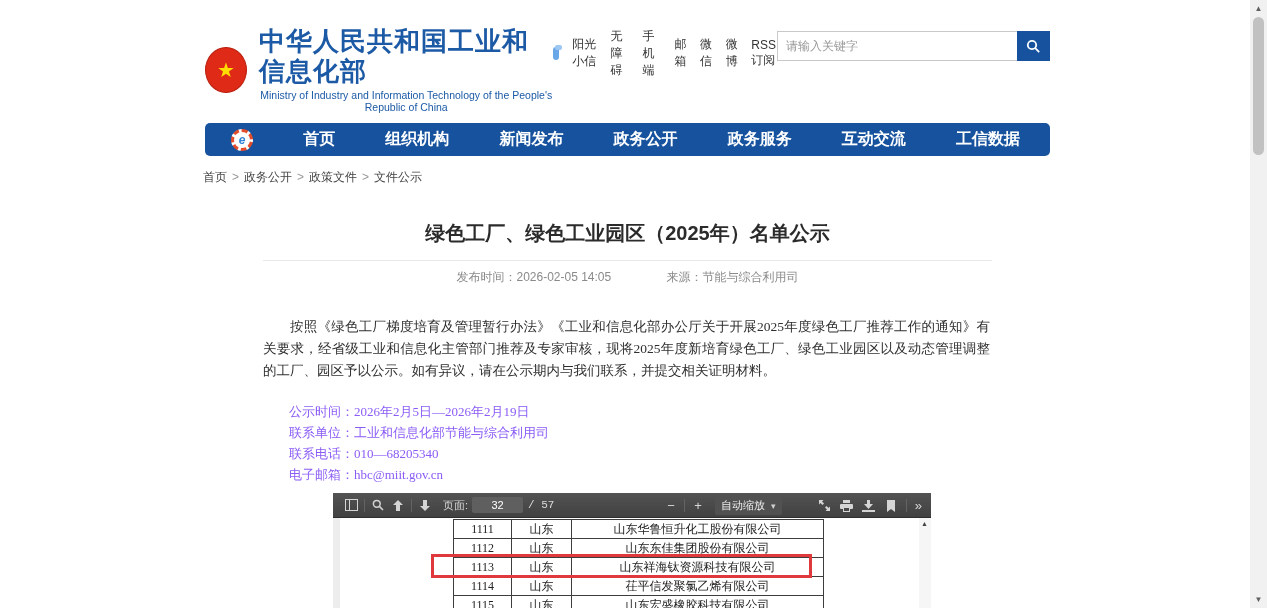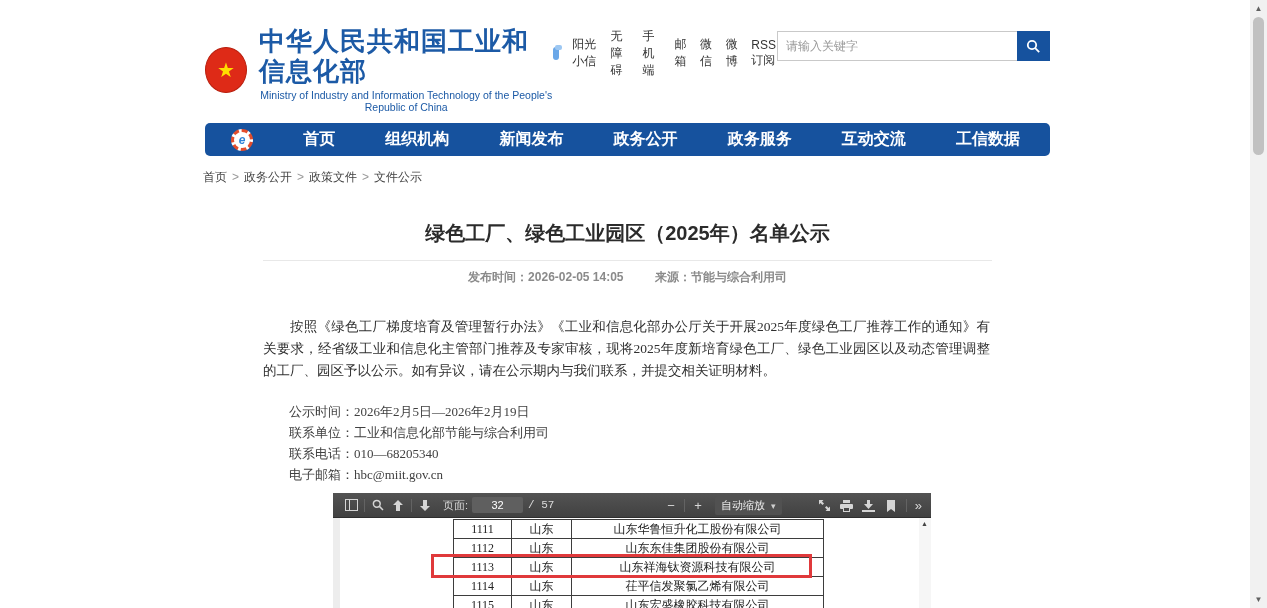--- a/index.html
+++ b/index.html
@@ -40,25 +40,25 @@
 
   
   .breadcrumb { margin-top:13px; font-size:12px; color:#444; margin-left:-2px; }
   .breadcrumb .sep { color:#999; margin:0 5px; }
   .breadcrumb a { color:#444; text-decoration:none; }
 
   
   .article-title { margin-top:34px; text-align:center; font-size:20px; font-weight:bold; color:#2b2b2b; }
   .meta-divider { margin:13px 58px 0 58px; border:none; border-top:1px solid #e8e8e8; height:0; }
   .article-meta { margin-top:8px; text-align:center; font-size:12px; color:#8a8a8a; }
-  .article-meta span { margin:0 14px;font-weight:bold; }
+  .article-meta span { margin:0 26px; }
   .article-body { margin:30px 60px 0 58px; font-family:"Liberation Serif", serif;
     font-size:13.5px; line-height:22px; color:#2f2f2f; text-indent:2em; text-align:justify; }
   .info-lines { margin:19px 58px 0 58px; padding-left:2em; font-family:"Liberation Serif", serif;
-    font-size:13px; line-height:21px; color:#404040; }
+    font-size:13px; line-height:21px; color:#8b5cf6; }
 
   
   .pdf-viewer { position:relative; margin-top:8px; margin-left:128px; width:598px; height:146px; overflow:hidden; }
   .pdf-toolbar { position:relative; height:25px; background:linear-gradient(#535353,#414141);
     border-bottom:1px solid #2e2e2e; display:flex; align-items:center; padding:0 8px; color:#d8d8d8; }
   .tb-btn { display:inline-flex; align-items:center; justify-content:center; width:20px; height:19px;
     cursor:pointer; }
   .tb-sep { width:1px; height:13px; background:#636363; margin:0 3px; display:inline-block; }
   .tb-label { font-size:11px; color:#d8d8d8; margin:0 4px 0 8px; }
   .tb-page-input { width:51px; height:16px; background:#5f5f5f; border:none; border-radius:2px;

